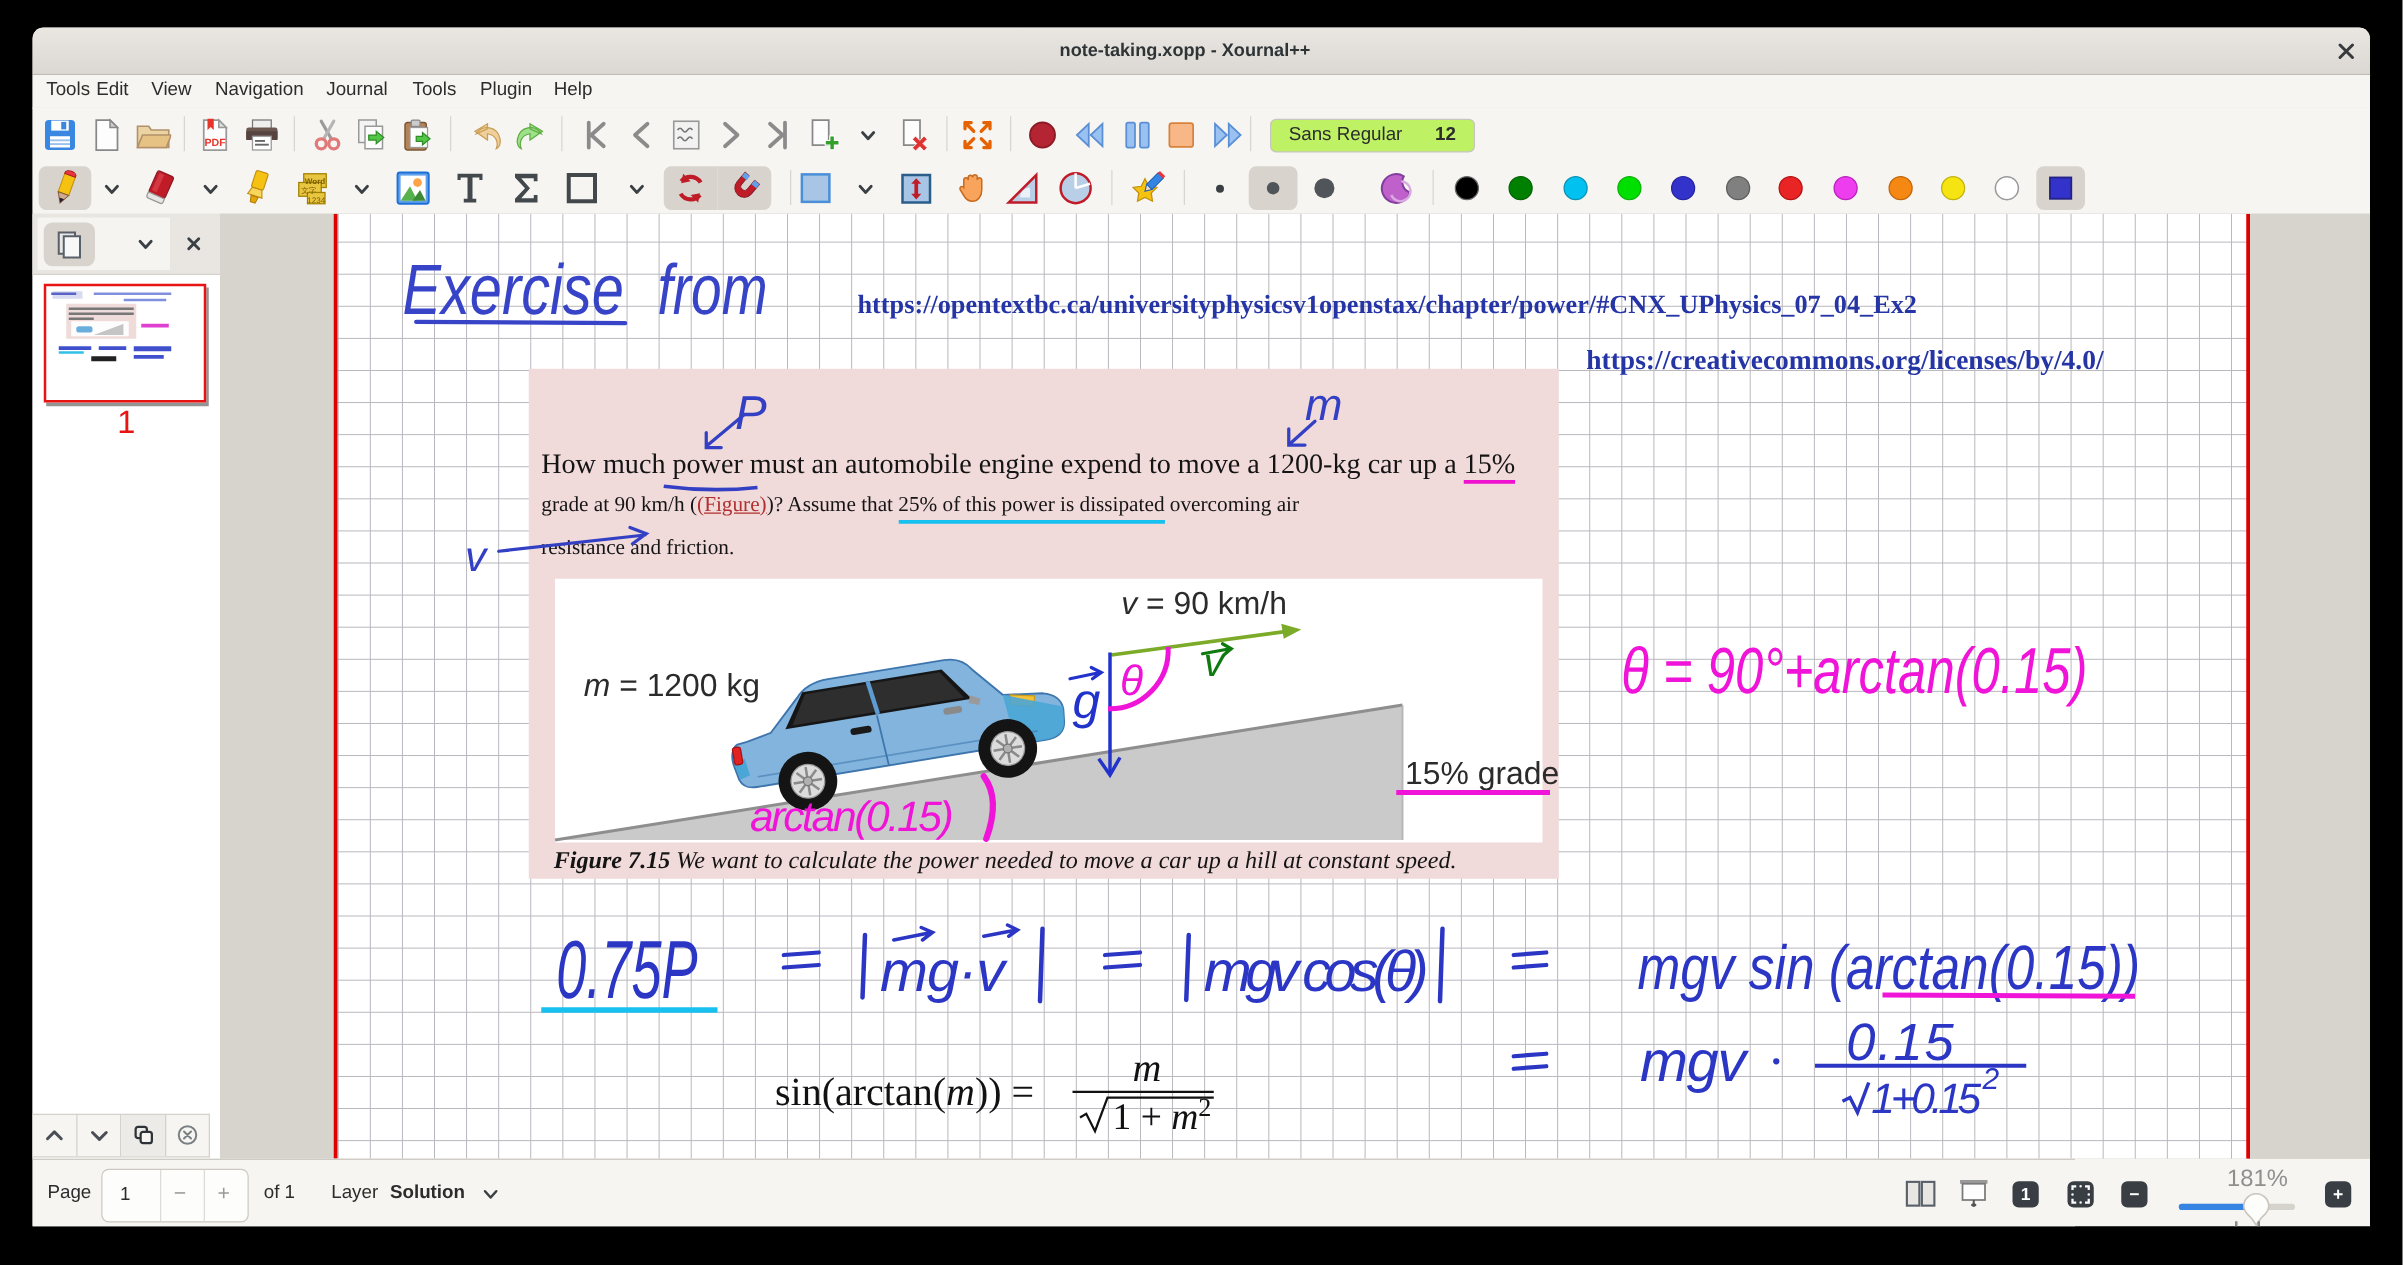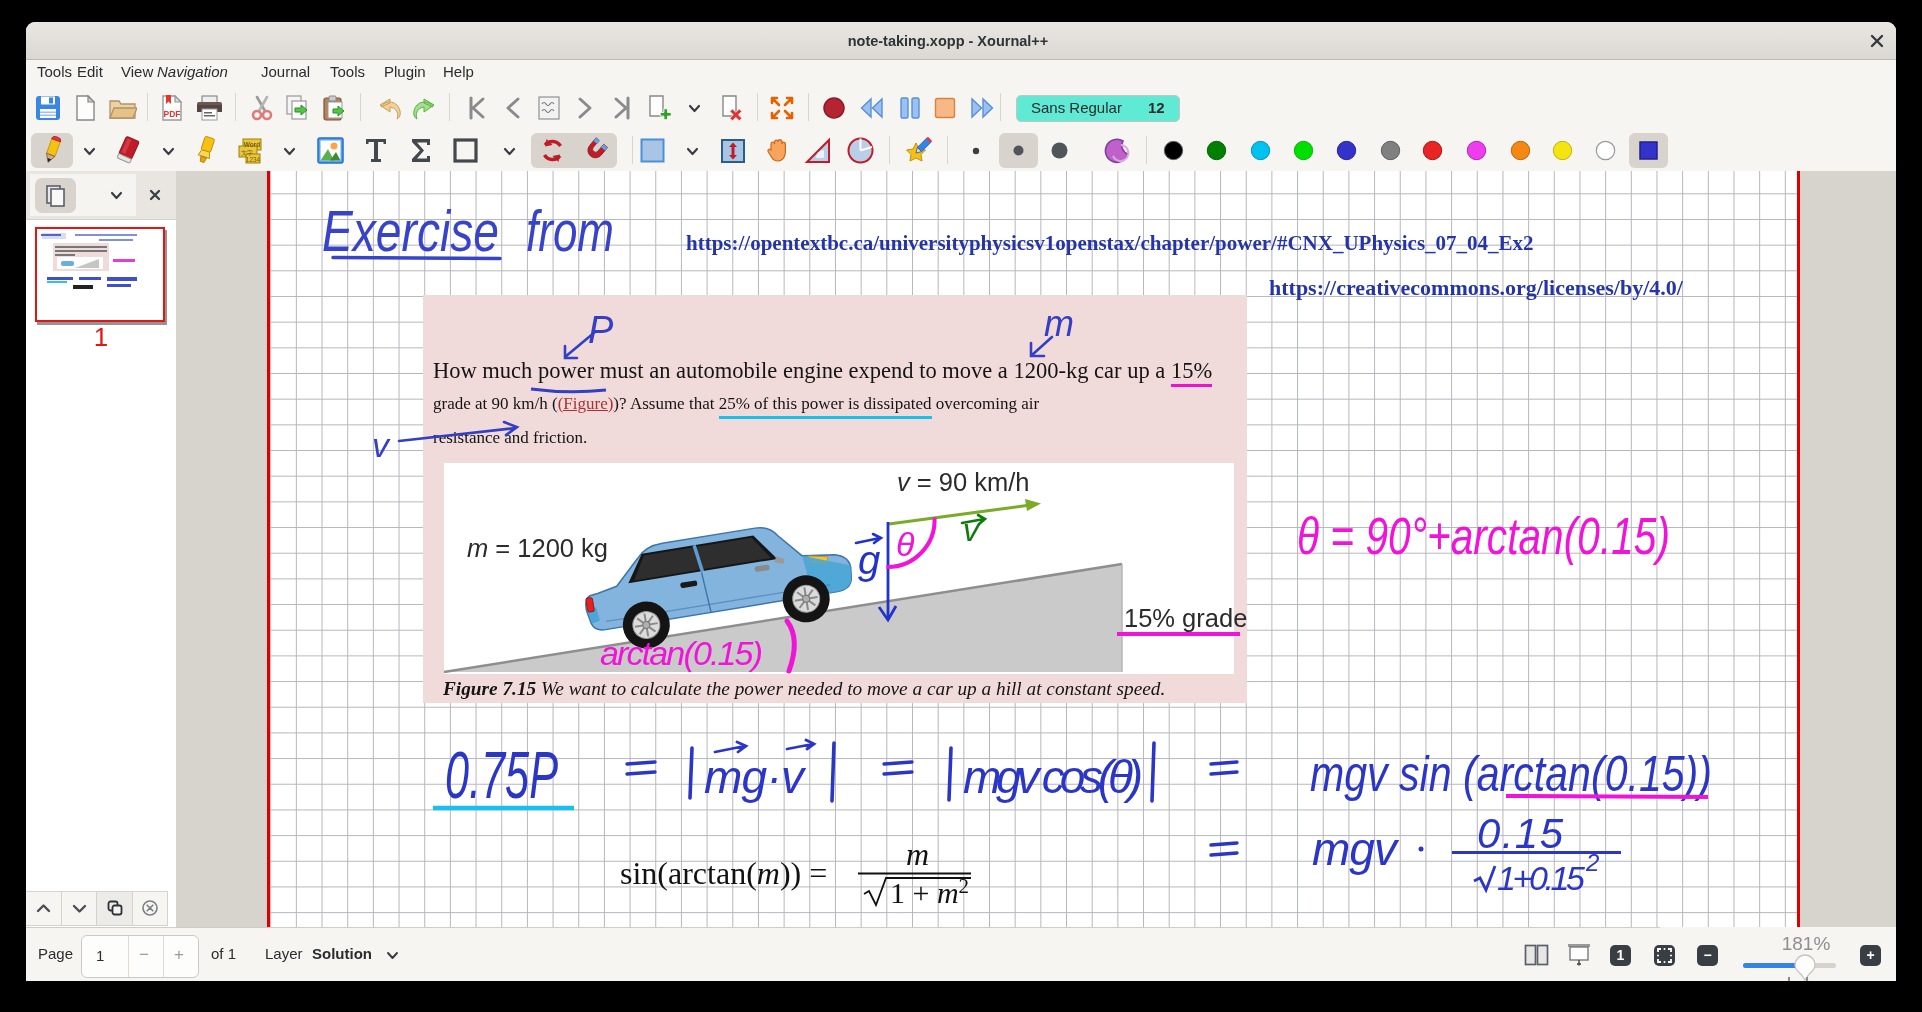--- a/index.html
+++ b/index.html
@@ -52,21 +52,21 @@
   <div class="abs" id="titlebar">
     <div class="abs" id="title">note-taking.xopp - Xournal++</div>
     <svg class="abs" id="closex" viewBox="0 0 18 18">
         <path d="M4 4 L14 14 M14 4 L4 14" stroke="#36393d" stroke-width="2.4" stroke-linecap="round"></path>
       </svg>
   </div>
   <div class="abs" id="menubar">
     <div class="menuitem" style="left:11px;">Tools</div>
     <div class="menuitem" style="left:51px;">Edit</div>
     <div class="menuitem" style="left:95px;">View</div>
-    <div class="menuitem" style="left:131px;font-style:italic;">Navigation</div>
+    <div class="menuitem" style="left:146px;">Navigation</div>
     <div class="menuitem" style="left:235px;">Journal</div>
     <div class="menuitem" style="left:304px;">Tools</div>
     <div class="menuitem" style="left:358px;">Plugin</div>
     <div class="menuitem" style="left:417px;">Help</div>
   </div>
   <div class="abs" id="toolbar1">
     <div class="sep1" style="left:121px"></div>
       <div class="sep1" style="left:209px"></div>
     <div class="sep1" style="left:334px"></div>
       <div class="sep1" style="left:423px"></div>
@@ -199,21 +199,21 @@
 
     <svg class="ico" style="left:905px;top:8px" width="28" height="28" viewBox="0 0 28 28">
         <rect x="4.5" y="4.5" width="19" height="19" rx="2" fill="#f8b787" stroke="#d9823c" stroke-width="1.4"></rect>
       </svg>
 
     <svg class="ico" style="left:942px;top:8px" width="28" height="28" viewBox="0 0 28 28">
         <path d="M4 5 V23 L13.5 14 Z" fill="#99c1f1" stroke="#5b8fd4" stroke-width="1.4"></path>
         <path d="M15 5 V23 L24.5 14 Z" fill="#99c1f1" stroke="#5b8fd4" stroke-width="1.4"></path>
       </svg>
 
-    <div class="abs" style="left:990px;top:9px;width:162px;height:25px;background:#5eead4;border:1px solid #c8c4be;border-radius:5px;">
+    <div class="abs" style="left:990px;top:9px;width:162px;height:25px;background:#bef264;border:1px solid #c8c4be;border-radius:5px;">
       <span class="abs" style="left:14px;top:3px;font-size:15px;color:#2c2c2c;">Sans Regular</span>
       <span class="abs" style="left:131px;top:3px;font-size:15px;font-weight:bold;color:#2c2c2c;">12</span>
     </div>
   </div>
   <div class="abs" id="toolbar2">
     <div class="sep1" style="left:606px"></div>
       <div class="sep1" style="left:863px"></div>
     <div class="sep1" style="left:921px"></div>
       <div class="sep1" style="left:1120px"></div>
 

